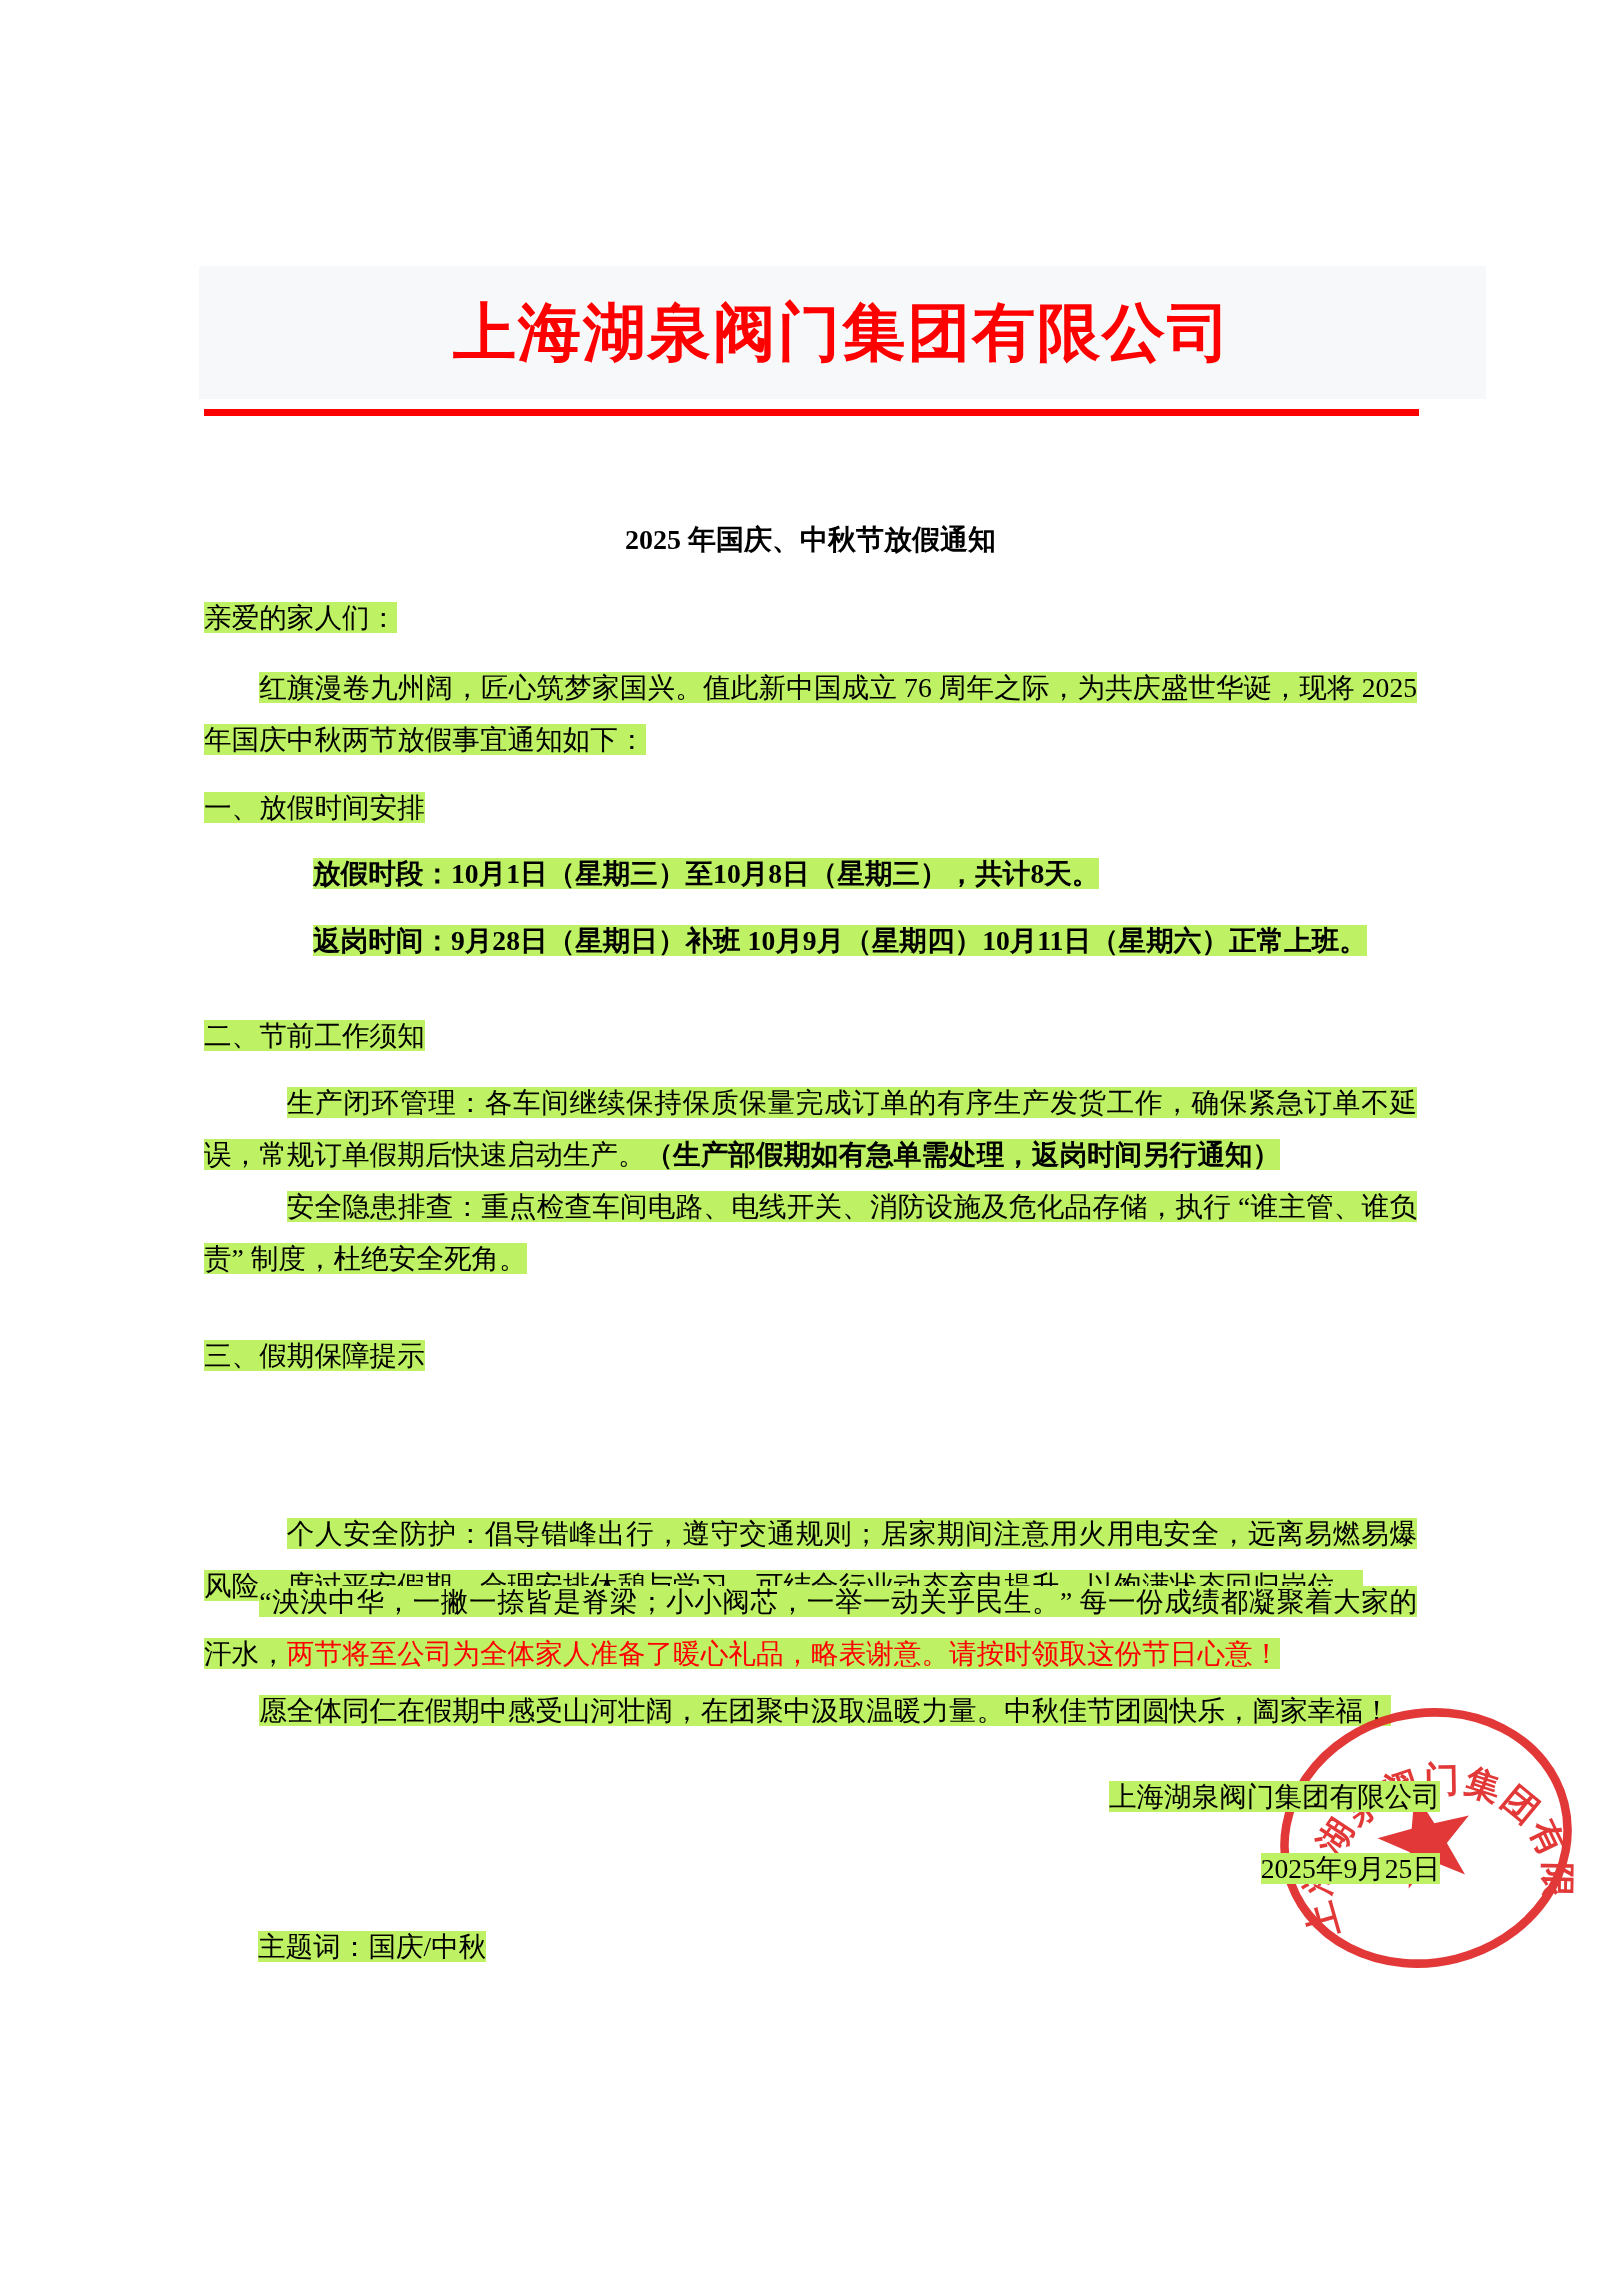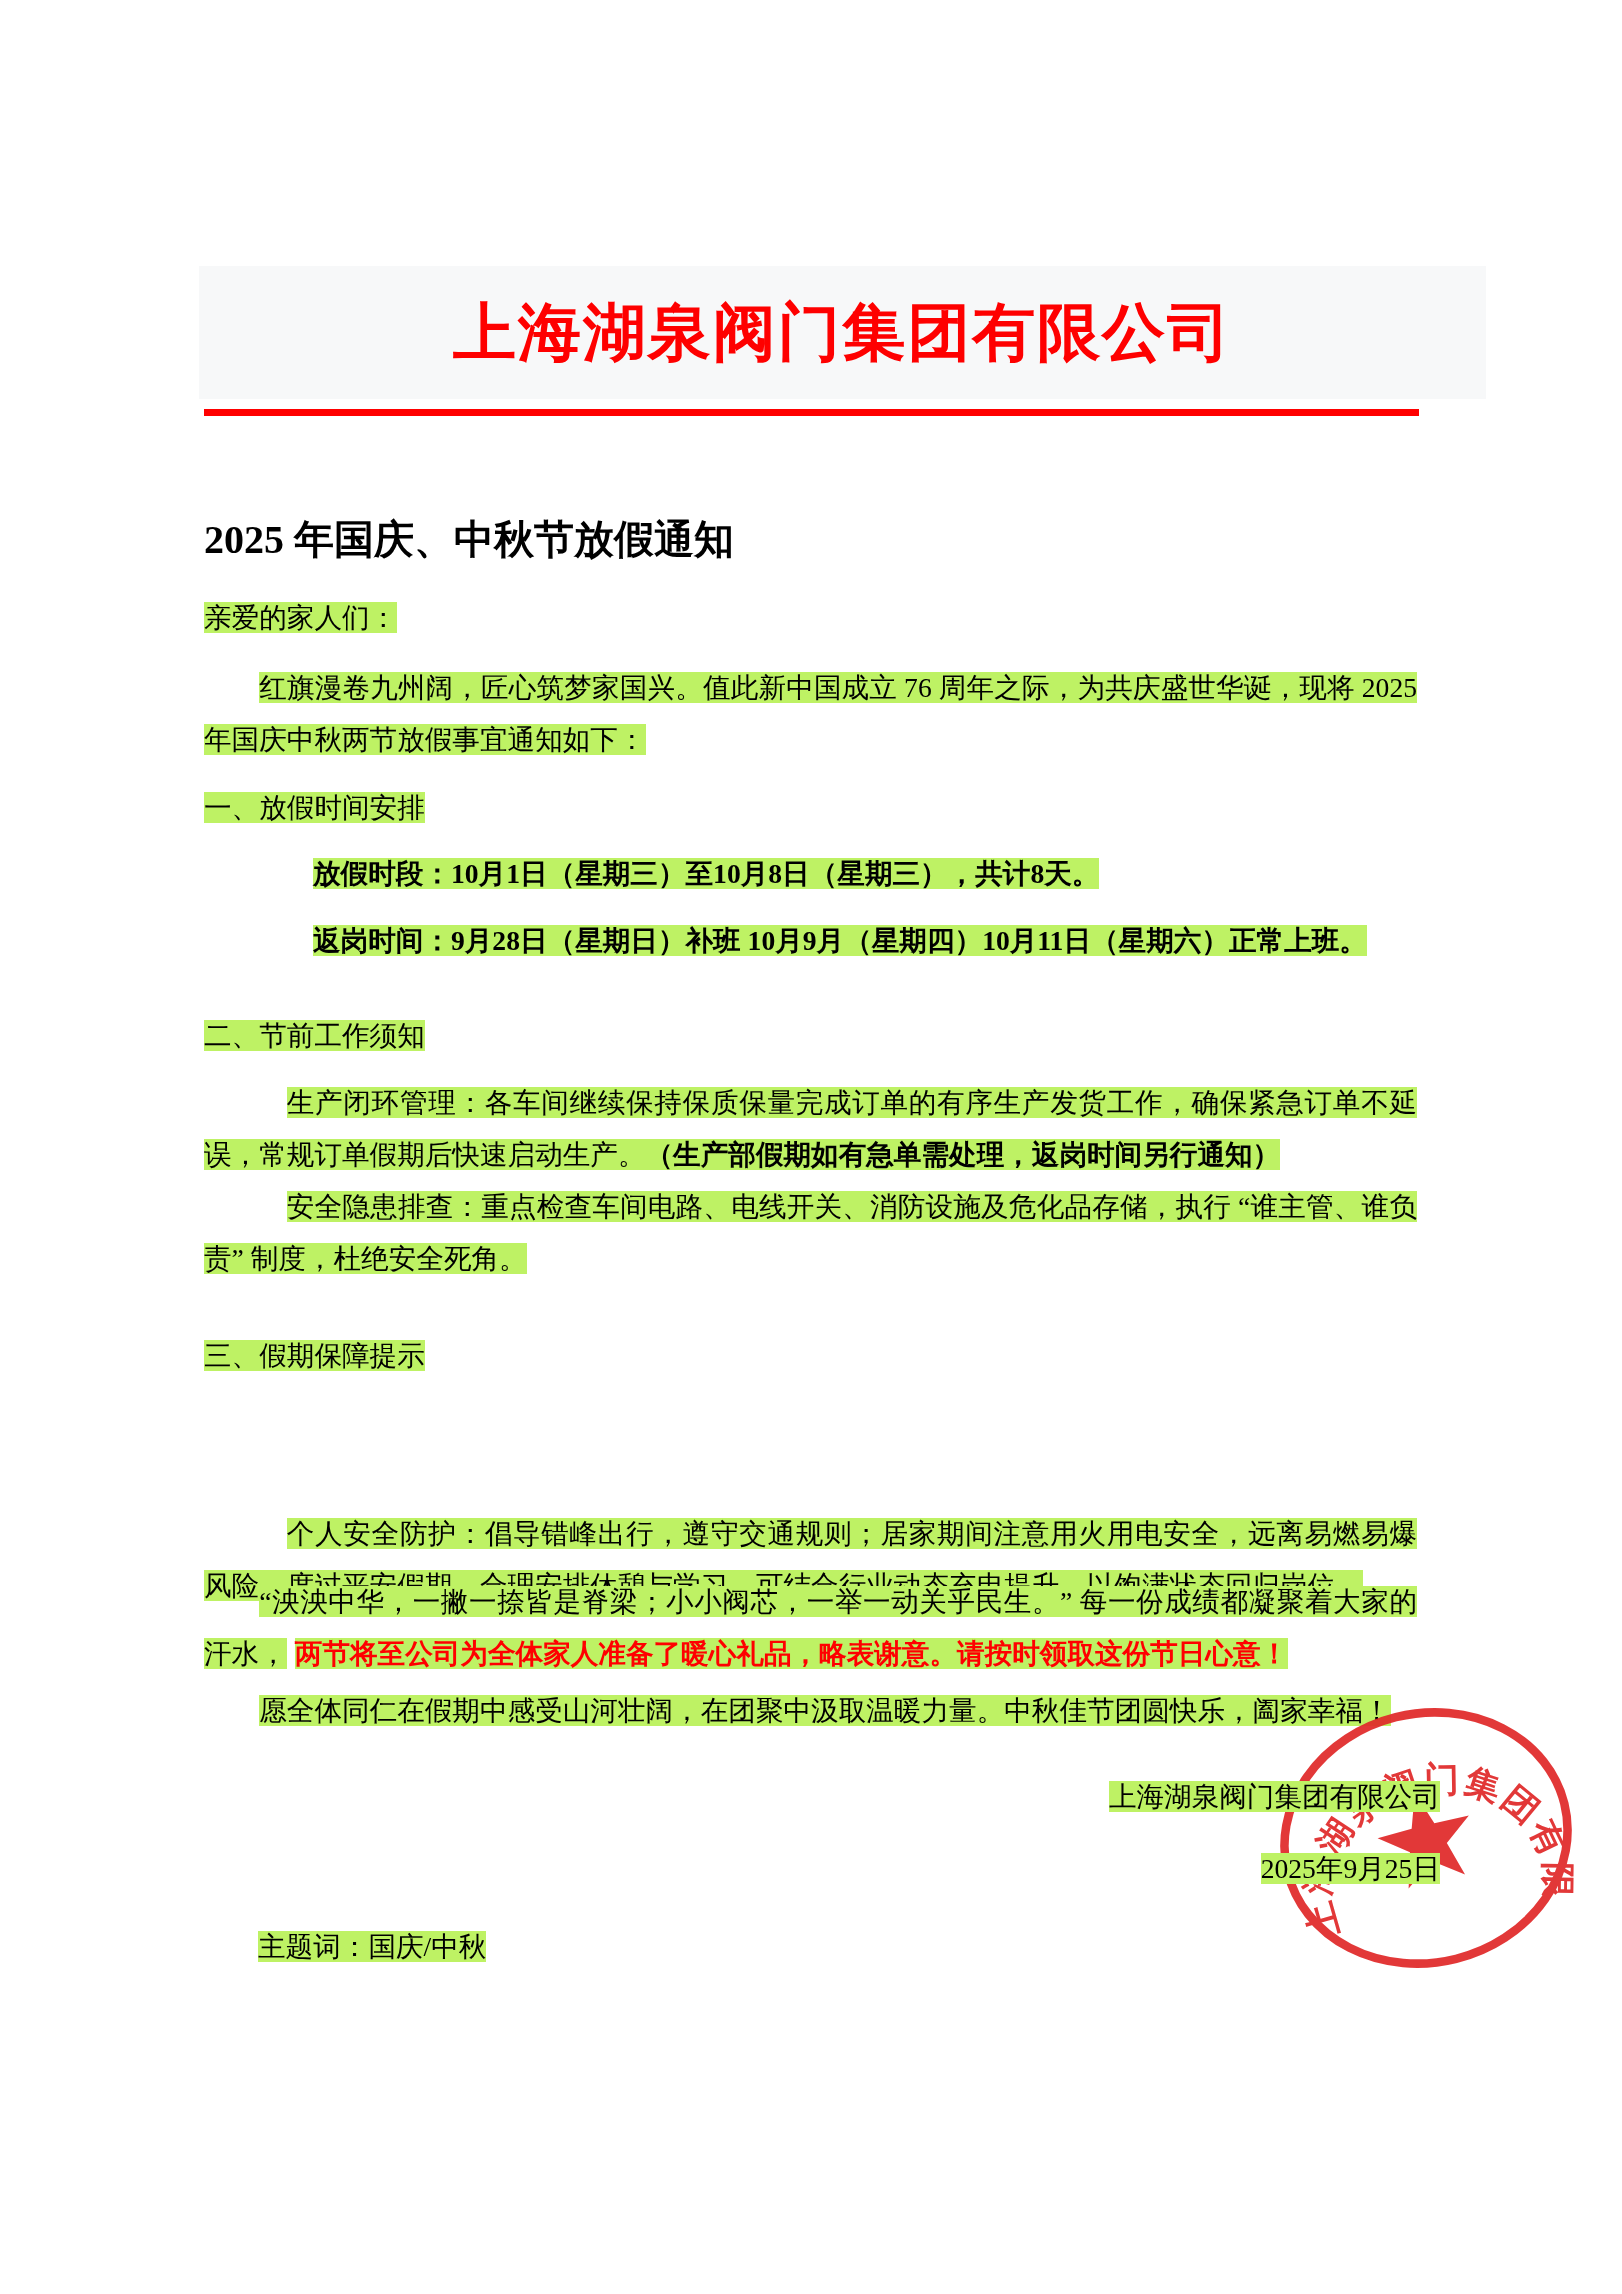--- a/index.html
+++ b/index.html
@@ -17,32 +17,32 @@
     background:#f7f8f9;
     display:flex;align-items:center;justify-content:center;
   }
   .header-title{
     font-size:63px;font-weight:bold;color:#fe0000;
     letter-spacing:1.9px;white-space:nowrap;
   }
   .red-rule{position:absolute;left:204px;top:409px;width:1215px;height:6.7px;background:#ff0000;}
   .doc-title{
     position:absolute;left:204px;top:514px;width:1213px;
-    text-align:left;font-size:40px;font-weight:bold;line-height:52px;
+    text-align:center;font-size:28px;font-weight:bold;line-height:52px;
   }
   .blk{
     position:absolute;left:204px;width:1213px;
     font-size:27.6px;line-height:52px;
     text-align:justify;
   }
   .indent2{text-indent:2em;}
   .indent3{text-indent:3em;}
   .sched{padding-left:109px;font-weight:bold;width:1103px;}
   .b{font-weight:bold;}
-  .red-b{font-weight:bold;color:#ff0000;margin-left:8px;}
+  .red-b{font-weight:normal;color:#ff0000;}
   .sig{
     position:absolute;left:204px;width:1236px;
     font-size:27.6px;line-height:52px;text-align:right;
     z-index:3;
   }
   .seal{
     position:absolute;left:1273px;top:1704px;width:306px;height:268px;
     z-index:2;opacity:0.93;
   }
   .subject-row{position:absolute;left:258px;top:1921px;font-size:27.6px;line-height:52px;}

